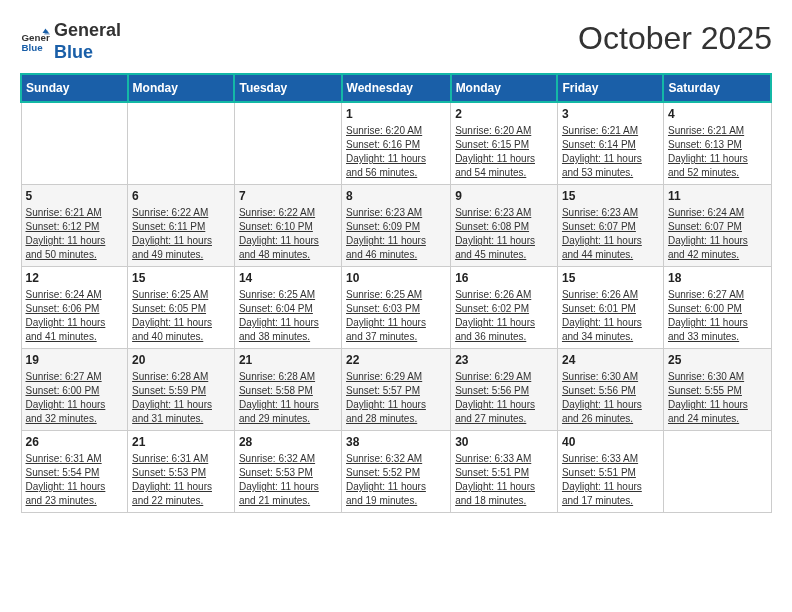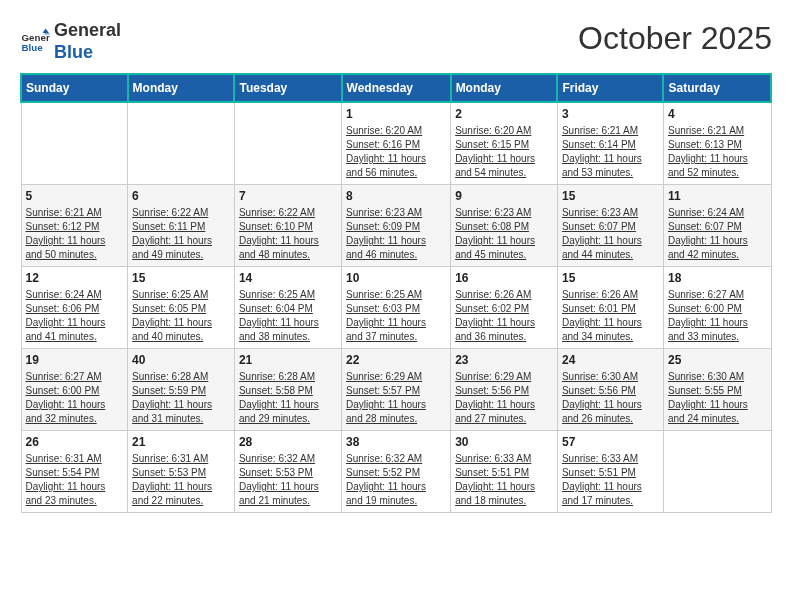--- a/index.html
+++ b/index.html
@@ -257,21 +257,21 @@
       </tr>
       <tr>
         <td>
           <div class="day-num">19</div>
           <div class="day-info" style="white-space: pre-line;">Sunrise: 6:27 AM
 Sunset: 6:00 PM
 Daylight: 11 hours
 and 32 minutes.</div>
         </td>
         <td>
-          <div class="day-num">40</div>
+          <div class="day-num">20</div>
           <div class="day-info" style="white-space: pre-line;">Sunrise: 6:28 AM
 Sunset: 5:59 PM
 Daylight: 11 hours
 and 31 minutes.</div>
         </td>
         <td>
           <div class="day-num">21</div>
           <div class="day-info" style="white-space: pre-line;">Sunrise: 6:28 AM
 Sunset: 5:58 PM
 Daylight: 11 hours
@@ -336,21 +336,21 @@
 and 19 minutes.</div>
         </td>
         <td>
           <div class="day-num">30</div>
           <div class="day-info" style="white-space: pre-line;">Sunrise: 6:33 AM
 Sunset: 5:51 PM
 Daylight: 11 hours
 and 18 minutes.</div>
         </td>
         <td>
-          <div class="day-num">57</div>
+          <div class="day-num">40</div>
           <div class="day-info" style="white-space: pre-line;">Sunrise: 6:33 AM
 Sunset: 5:51 PM
 Daylight: 11 hours
 and 17 minutes.</div>
         </td>
         <td class="empty-cell"></td>
       </tr>
     </tbody>
 </table>
 

